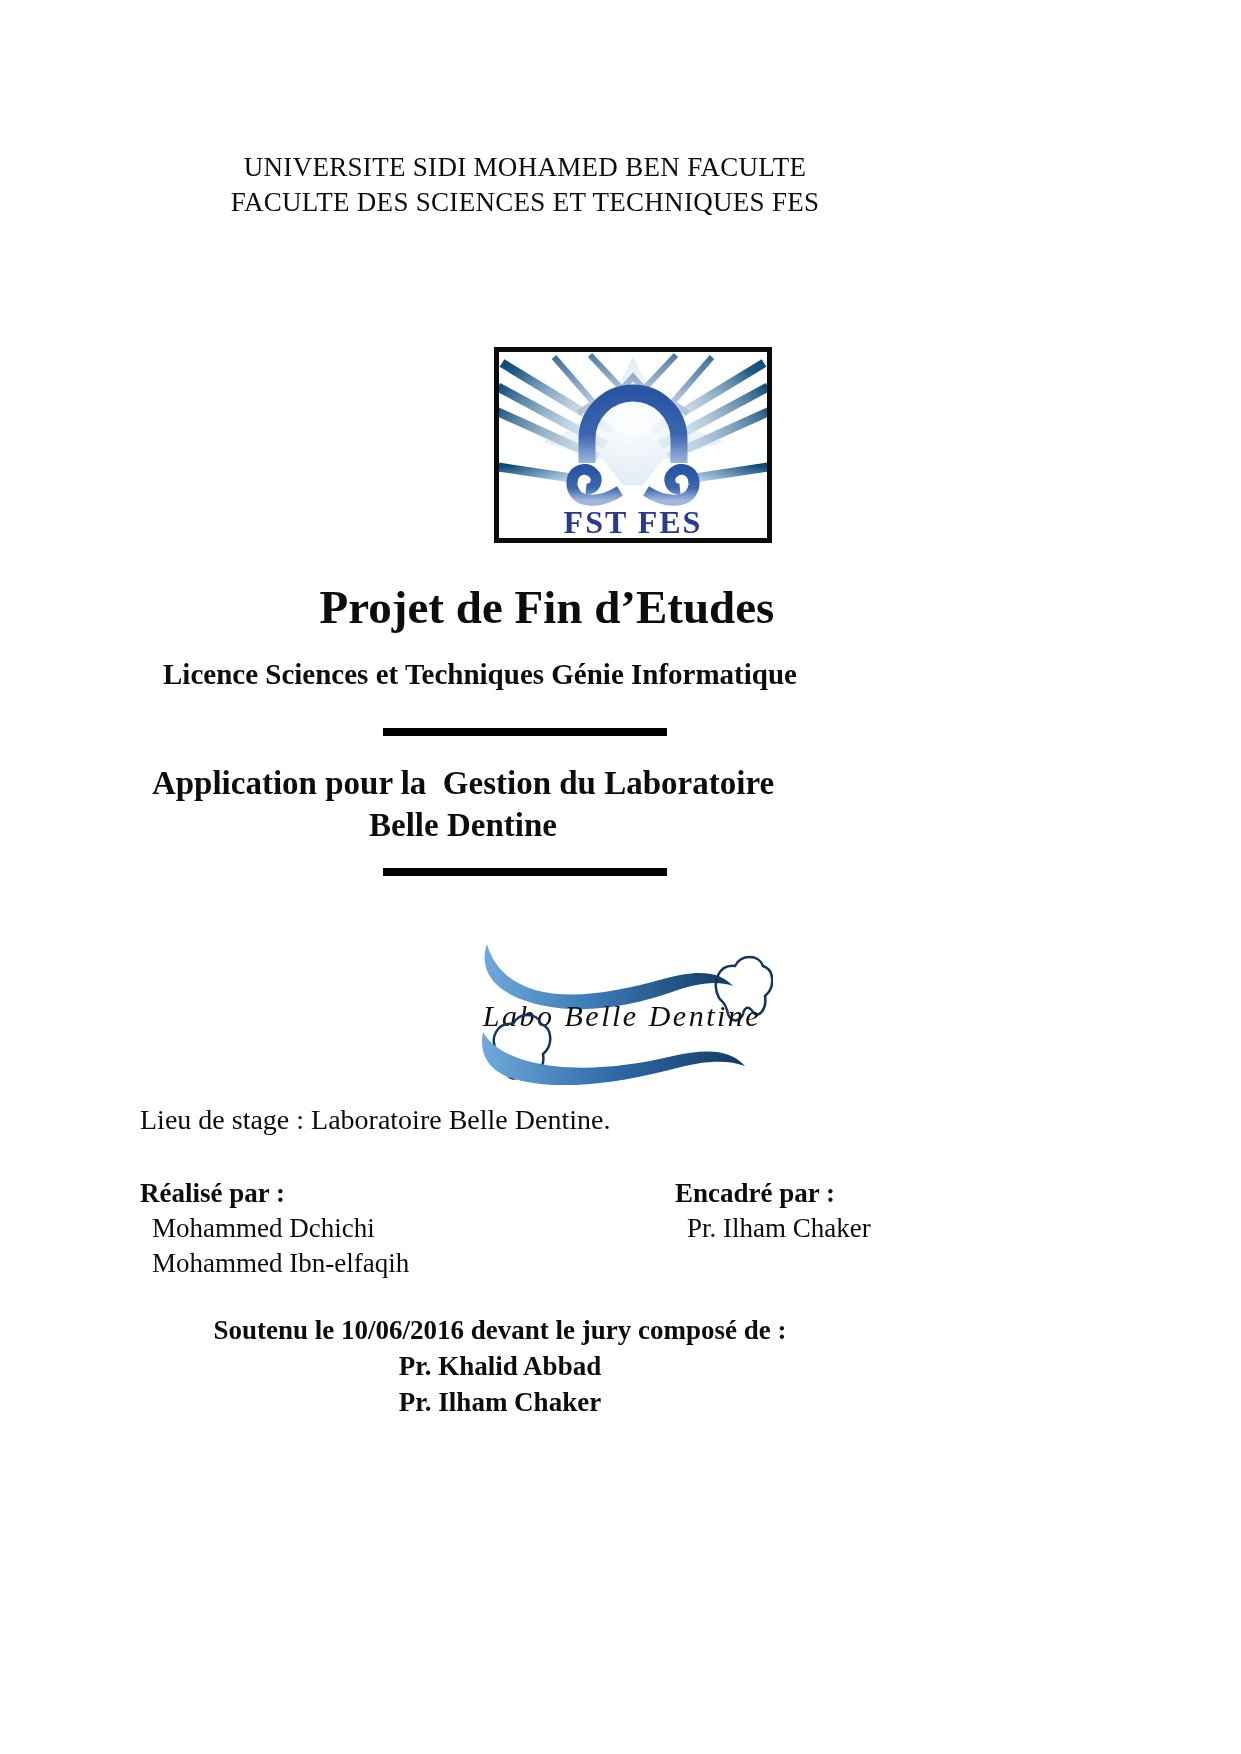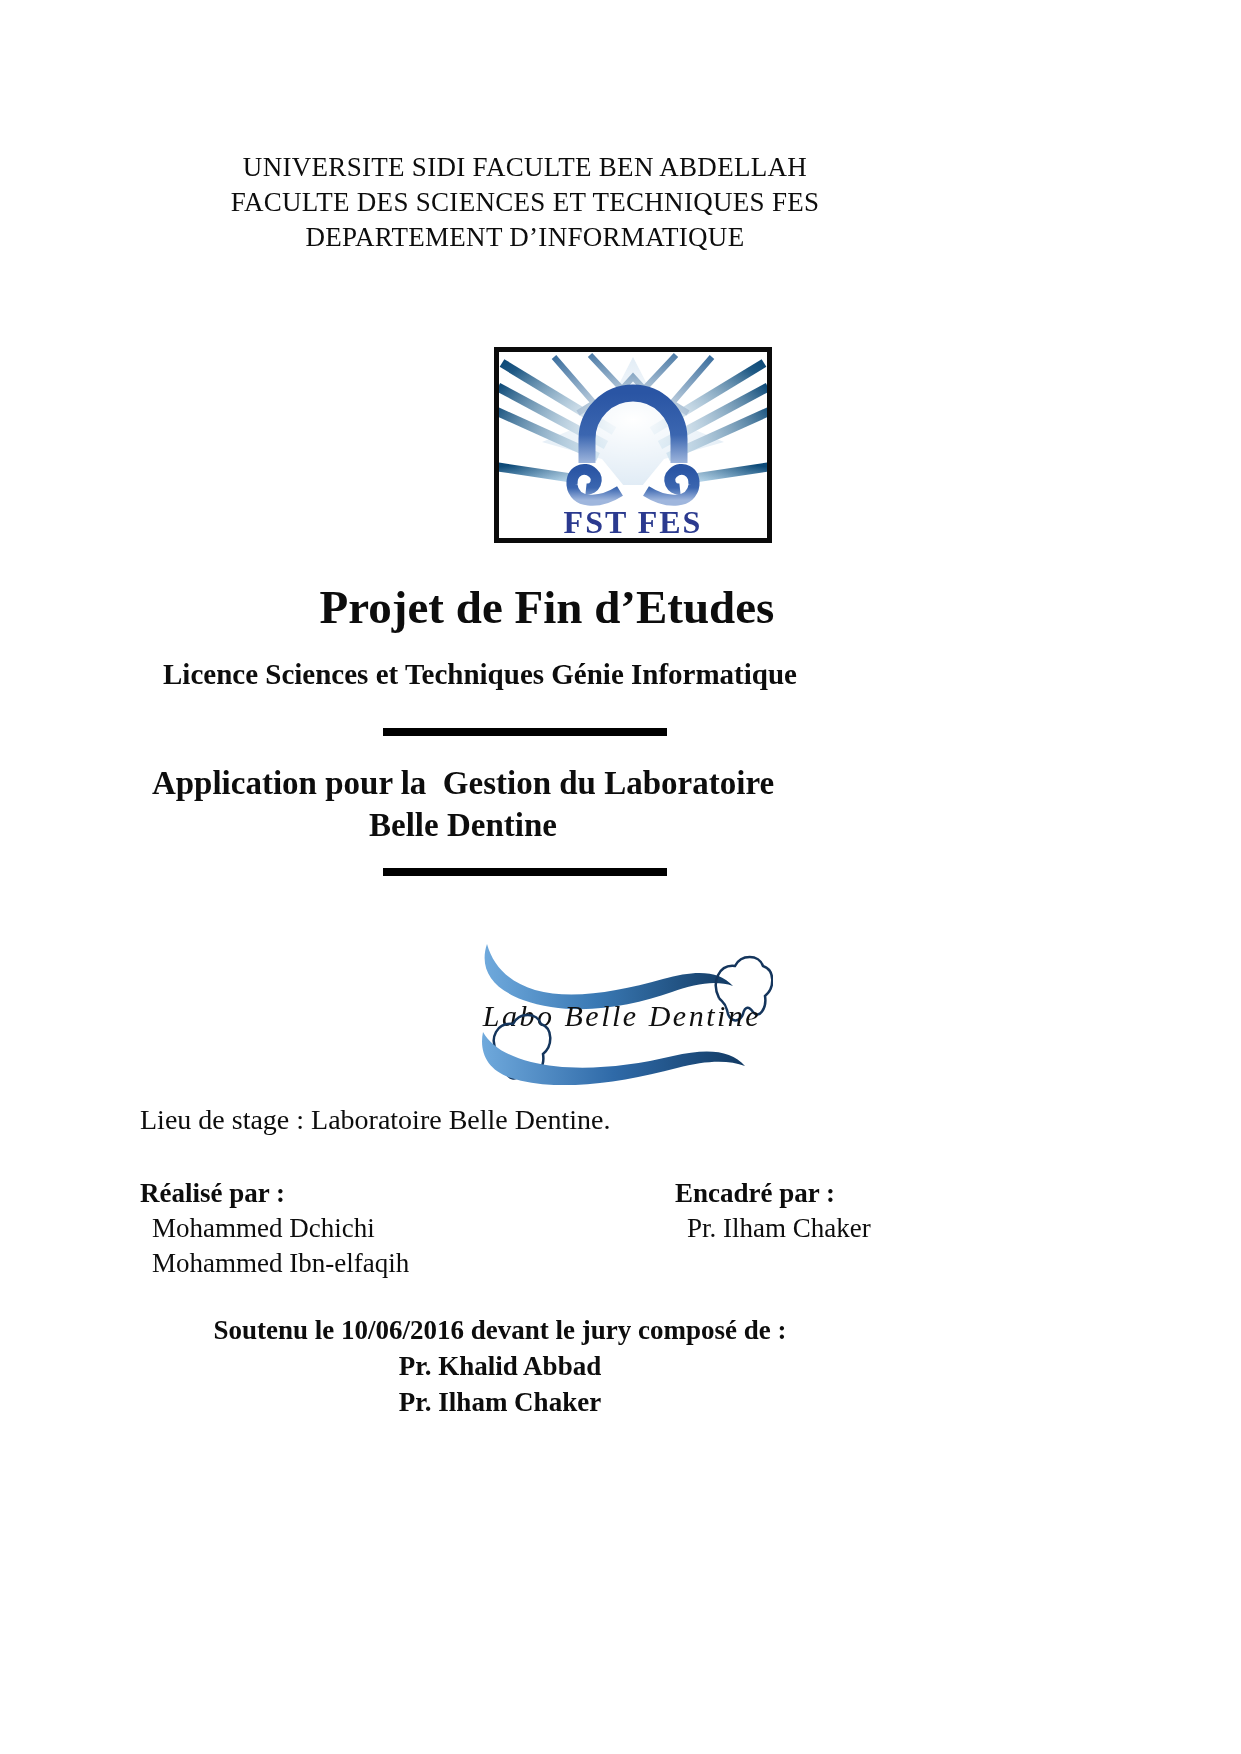--- a/index.html
+++ b/index.html
@@ -41,23 +41,22 @@
   .jury{top:1312px;left:75px;width:850px;font-size:27px;font-weight:bold;line-height:36px;}
 
   .annee{top:1510px;left:189px;width:850px;font-size:28px;font-weight:bold;}
 </style>
 </head>
 <body>
 
 <div class="page">
 
   <div class="abs header center">
-    <div>UNIVERSITE SIDI FACULTE BEN ABDELLAH</div>
+    <div>UNIVERSITE SIDI MOHAMED BEN FACULTE</div>
     <div>FACULTE DES SCIENCES ET TECHNIQUES FES</div>
-    <div>DEPARTEMENT D’INFORMATIQUE</div>
   </div>
 
   <div class="abs fst-logo">
     <svg width="278" height="196" viewBox="0 0 278 196">
       <defs>
         <linearGradient id="rayG" x1="0" y1="0" x2="1" y2="1">
           <stop offset="0" stop-color="#0d4a78"></stop>
           <stop offset="1" stop-color="#a8cce4"></stop>
         </linearGradient>
         <linearGradient id="rayG2" x1="1" y1="0" x2="0" y2="1">

